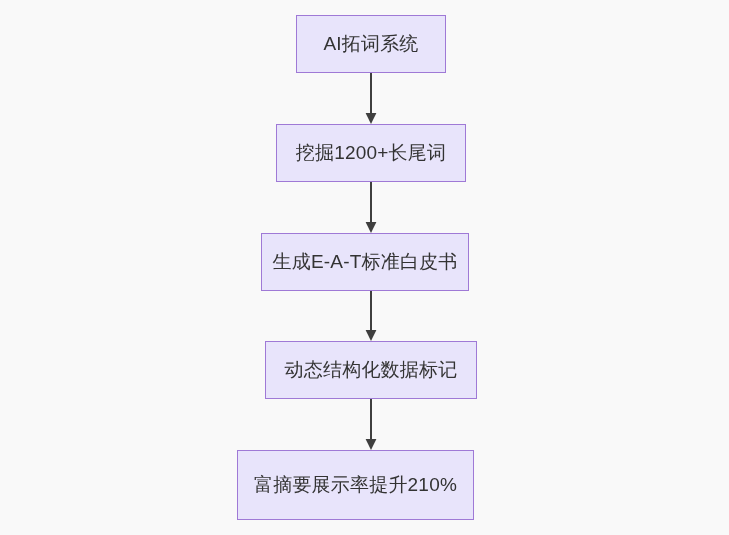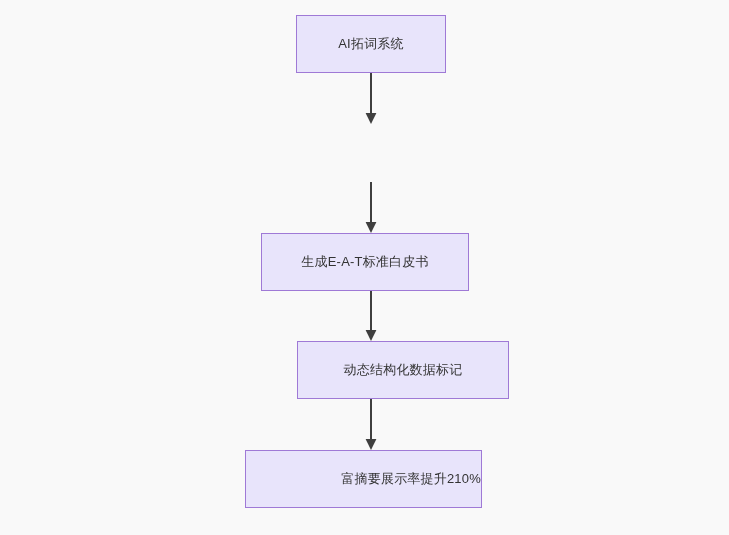--- a/index.html
+++ b/index.html
@@ -20,21 +20,21 @@
   }
   .node {
     position: absolute;
     box-sizing: border-box;
     background: #e8e4fb;
     border: 1.6px solid #9f79d6;
     display: flex;
     align-items: center;
     justify-content: center;
     color: #333333;
-    font-size: 13px;
+    font-size: 19px;
     line-height: 1.2;
     letter-spacing: 0.2px;
     white-space: nowrap;
   }
   .node-label {
     display: block;
   }
   .edge {
     position: absolute;
     pointer-events: none;
@@ -74,26 +74,29 @@
     <svg width="16" height="51" viewBox="0 0 16 51">
       <line x1="8" y1="0" x2="8" y2="43" stroke="#3f3f3f" stroke-width="2"></line>
       <polygon points="8,51 2.6,40 13.4,40" fill="#3f3f3f"></polygon>
     </svg>
   </div>
 
   <div class="node" style="left:296px; top:15px; width:150px; height:58px;">
     <span class="node-label">AI拓词系统</span>
   </div>
 
+  <div class="node" style="left:276px; top:124px; width:190px; height:58px;">
+    <span class="node-label">挖掘1200+长尾词</span>
+  </div>
 
   <div class="node" style="left:261px; top:233px; width:208px; height:58px;">
     <span class="node-label">生成E-A-T标准白皮书</span>
   </div>
 
-  <div class="node" style="left:265px; top:341px; width:212px; height:58px;margin-left:32px;">
+  <div class="node" style="left:265px; top:341px; width:212px; height:58px;">
     <span class="node-label">动态结构化数据标记</span>
   </div>
 
-  <div class="node" style="left:245px; top:450px; width:237px; height:58px;justify-content:flex-end;">
+  <div class="node" style="left:237px; top:450px; width:237px; height:70px;">
     <span class="node-label">富摘要展示率提升210%</span>
   </div>
 
 </div>
 
 </body></html>

